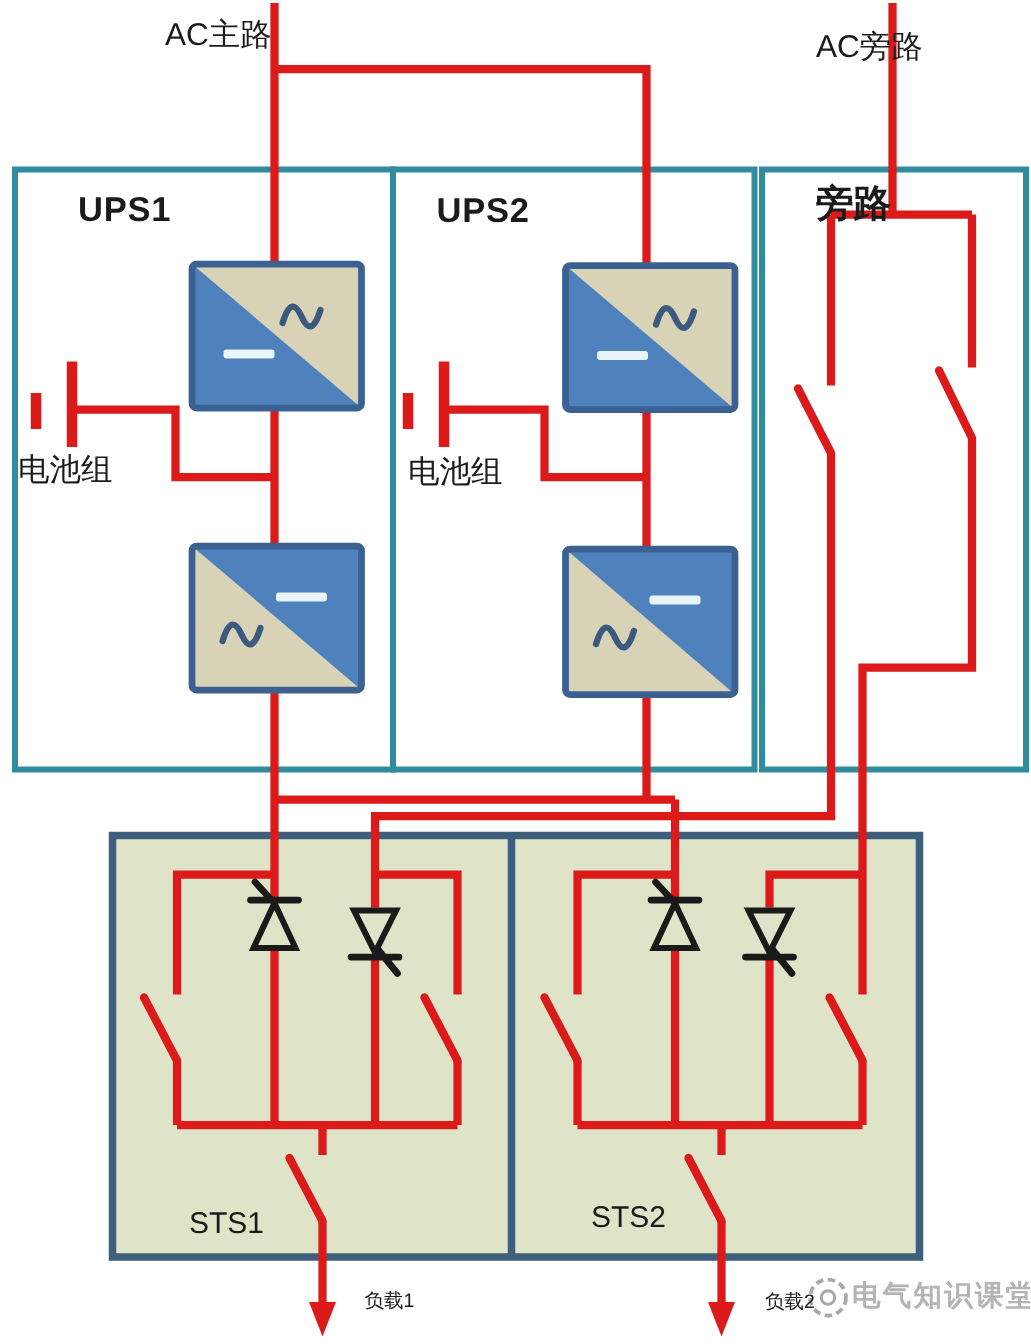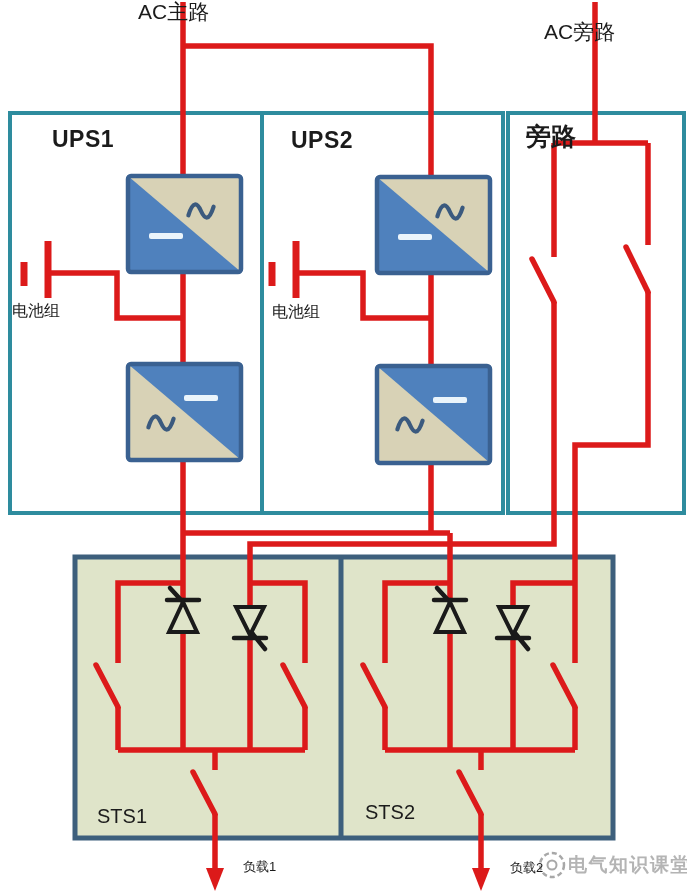--- a/index.html
+++ b/index.html
@@ -6,22 +6,22 @@
   .stage{
     position:relative;width:687px;height:896px;overflow:hidden;
     background:var(--bg,#ffffff);
     font-family:"Liberation Sans","DejaVu Sans",sans-serif;
   }
   .stage svg{position:absolute;left:0;top:0;}
   .label{position:absolute;color:var(--text,#1b1b1b);white-space:nowrap;line-height:1.1;}
   .lbl-ac{font-size:21px;}
   .lbl-ups{font-size:23px;font-weight:bold;letter-spacing:0.5px;}
   .lbl-bypass{font-size:25px;font-weight:bold;}
-  .lbl-batt{font-size:16px;text-align:right;}
-  .lbl-sts{font-size:20px;}
+  .lbl-batt{font-size:21px;text-align:right;}
+  .lbl-sts{font-size:20px;margin-left:29px;}
   .lbl-load{font-size:13px;}
   .lbl-watermark{font-size:19px;color:var(--watermark,#a8a8a8);letter-spacing:1.5px;font-weight:bold;opacity:.85;}
   
   .box-teal{fill:none;stroke:var(--ups-border,#2e8c9e);stroke-width:4;}
   .sts-box{fill:var(--sts-fill,#dfe4c9);stroke:var(--sts-border,#3d5f7c);stroke-width:5;}
   .sts-div{stroke:var(--sts-border,#3d5f7c);stroke-width:5;}
   .wire{stroke:var(--wire,#dc1a1a);stroke-width:5.5;fill:none;}
   .blade{stroke:var(--wire,#dc1a1a);stroke-width:5.5;fill:none;stroke-linecap:round;}
   .bar7{stroke:var(--wire,#dc1a1a);stroke-width:7;fill:none;}
   .arrow{fill:var(--wire,#dc1a1a);stroke:none;}
@@ -169,25 +169,25 @@
       <path class="thy-line" d="M497 638 H529 M515 633 L528 649"></path>
     </g>
   </g>
 
   <g transform="translate(552,865)">
     <circle class="gear" r="12" stroke-width="2.5" stroke-dasharray="5 3"></circle>
     <circle class="gear" r="4.5" stroke-width="2"></circle>
   </g>
 </svg>
 
-<div class="label lbl-ac" style="left:110px;top:0;margin-left:28px;">AC主路</div>
+<div class="label lbl-ac" style="left:110px;top:12px;">AC主路</div>
 <div class="label lbl-ac" style="left:544px;top:20px;">AC旁路</div>
 <div class="label lbl-ups" style="left:28px;top:127px;margin-left:24px;">UPS1</div>
 <div class="label lbl-ups" style="left:291px;top:128px;">UPS2</div>
-<div class="label lbl-bypass" style="left:512px;top:123px;padding-left:14px;">旁路</div>
+<div class="label lbl-bypass" style="left:530px;top:123px;padding-left:14px;">旁路</div>
 <div class="label lbl-batt" style="left:12px;top:302px;">电池组</div>
 <div class="label lbl-batt" style="left:272px;top:303px;">电池组</div>
 <div class="label lbl-sts" style="left:97px;top:805px;">STS1</div>
 <div class="label lbl-sts" style="left:365px;top:801px;">STS2</div>
 <div class="label lbl-load" style="left:243px;top:860px;">负载1</div>
 <div class="label lbl-load" style="left:510px;top:861px;">负载2</div>
 <div class="label lbl-watermark" style="left:568px;top:855px;">电气知识课堂</div>
 
 </div>
 

